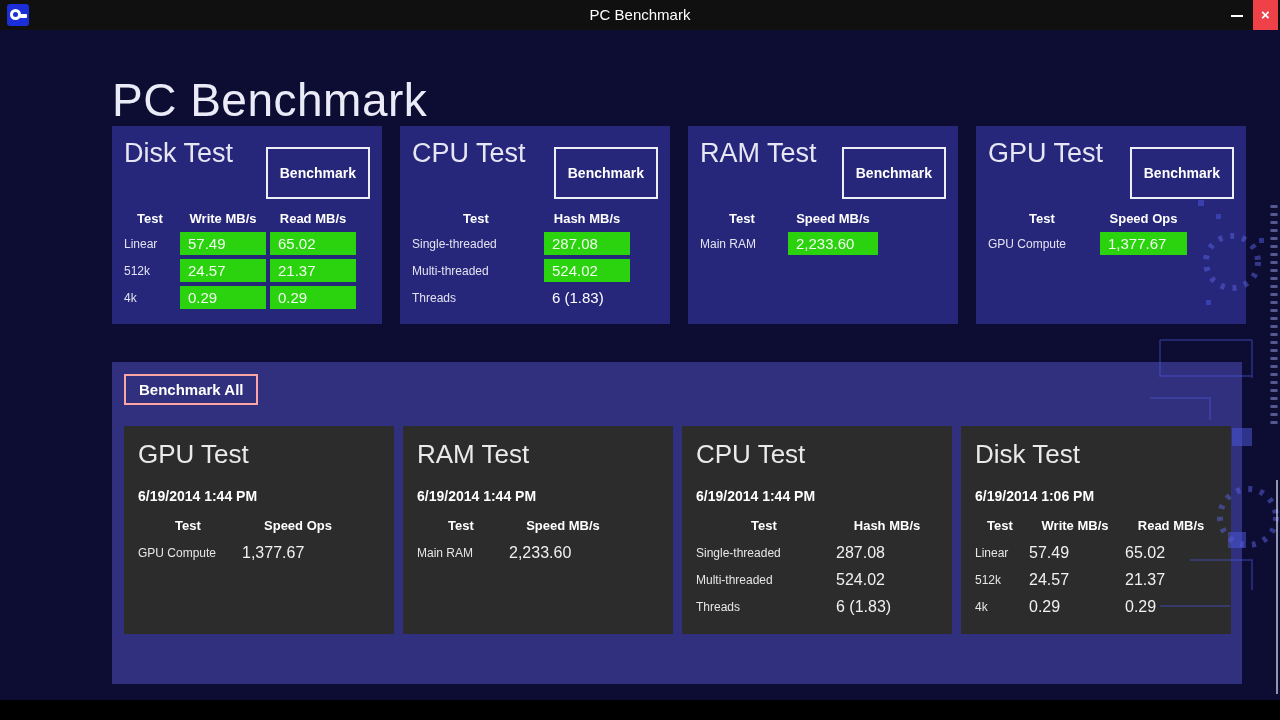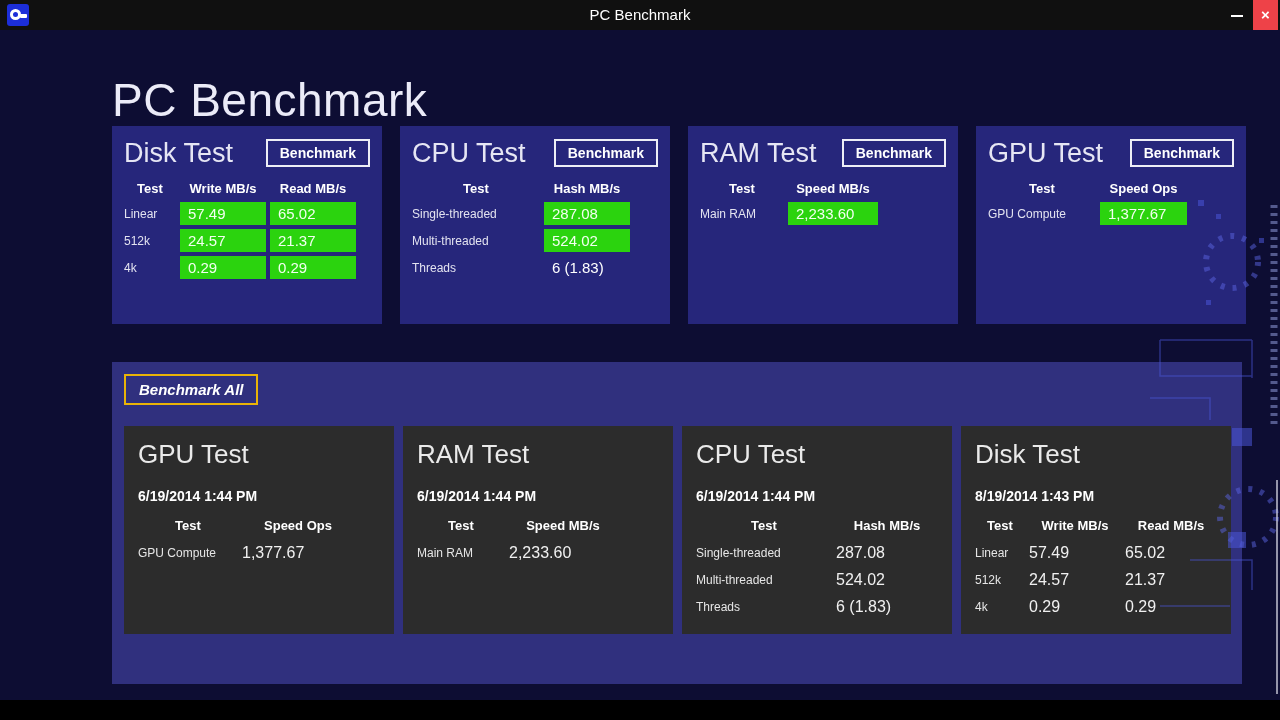--- a/index.html
+++ b/index.html
@@ -20,35 +20,35 @@
   .min-btn .dash{position:absolute;left:6px;top:15px;width:12px;height:2px;background:#ffffff;}
   .close-btn{position:absolute;right:2px;top:0;width:25px;height:30px;border:none;background:var(--close,#ee4248);
     color:#ffffff;font-weight:bold;font-size:15px;line-height:30px;text-align:center;padding:0;cursor:pointer;font-family:inherit;}
   
   .page-heading{position:absolute;left:112px;top:42px;font-size:46px;font-weight:300;color:#ebebf8;letter-spacing:.5px;z-index:2;}
   
   .panels{position:absolute;left:112px;top:126px;display:grid;grid-template-columns:repeat(4,270px);column-gap:18px;z-index:2;}
   .panel{height:198px;background:var(--panel,#27277a);box-sizing:border-box;padding:12px 12px;}
   .panel-head{display:flex;justify-content:space-between;align-items:flex-start;}
   .panel-title{margin:0;font-size:27px;font-weight:300;color:#e6e6f4;line-height:1.15;}
-  .bench-btn{margin-top:1px;background:transparent;border:2px solid #edeef6;color:#ffffff;font-weight:bold;font-size:14px;
-    padding:4px 12px;cursor:pointer;font-family:inherit;}
+  .bench-btn{margin-top:9px;background:transparent;border:2px solid #edeef6;color:#ffffff;font-weight:bold;font-size:14px;
+    padding:16px 12px;cursor:pointer;font-family:inherit;}
   .grid{display:grid;column-gap:4px;row-gap:4px;margin-top:12px;align-items:center;}
   .g-disk{grid-template-columns:52px 86px 86px;}
   .g-cpu{grid-template-columns:128px 86px;}
   .g-ram{grid-template-columns:84px 90px;}
   .g-gpu{grid-template-columns:108px 87px;}
   .th{font-size:13px;font-weight:bold;color:#ffffff;text-align:center;padding-bottom:2px;}
   .rl{font-size:12px;color:#e3e3f0;white-space:nowrap;}
   .val{font-size:15px;text-align:left;padding:3px 8px;color:#ffffff;white-space:nowrap;}
   .val.green{background:var(--green,#2bd30e);color:#f2fff0;}
   
   .results{position:absolute;left:112px;top:362px;width:1130px;height:322px;background:var(--results,#30307e);z-index:1;}
-  .benchmark-all{position:absolute;left:12px;top:12px;background:transparent;border:2px solid #eab308;color:#ffffff;
-    font-weight:bold;font-size:15px;padding:5px 13px;cursor:pointer;font-family:inherit;font-style:italic;}
+  .benchmark-all{position:absolute;left:12px;top:12px;background:transparent;border:2px solid #fca5a5;color:#ffffff;
+    font-weight:bold;font-size:15px;padding:5px 13px;cursor:pointer;font-family:inherit;}
   .cards{position:absolute;left:12px;top:64px;display:grid;grid-template-columns:repeat(4,270px);column-gap:9px;}
   .card{height:208px;background:var(--card,#2c2c2c);box-sizing:border-box;padding:14px 14px;}
   .card-title{margin:0;font-size:26px;font-weight:300;color:#eaeaea;line-height:1.15;}
   .card-ts{margin-top:18px;font-size:14px;font-weight:bold;color:#ffffff;}
   .card .grid{margin-top:14px;row-gap:9px;}
   .g2-disk{grid-template-columns:50px 92px 92px;}
   .g2-cpu{grid-template-columns:136px 102px;}
   .g2-ram{grid-template-columns:88px 108px;}
   .g2-gpu{grid-template-columns:100px 112px;}
   .card .val{background:none;color:#f0f0f0;font-size:16px;padding:0 6px 0 0;}
@@ -178,21 +178,21 @@
         <div class="val">287.08</div>
         <div class="rl">Multi-threaded</div>
         <div class="val">524.02</div>
         <div class="rl">Threads</div>
         <div class="val">6 (1.83)</div>
       </div>
     </section>
 
     <section class="card">
       <h3 class="card-title">Disk Test</h3>
-      <div class="card-ts">8/19/2014 1:43 PM</div>
+      <div class="card-ts">6/19/2014 1:06 PM</div>
       <div class="grid g2-disk">
         <div class="th">Test</div>
         <div class="th">Write MB/s</div>
         <div class="th">Read MB/s</div>
         <div class="rl">Linear</div>
         <div class="val">57.49</div>
         <div class="val">65.02</div>
         <div class="rl">512k</div>
         <div class="val">24.57</div>
         <div class="val">21.37</div>

